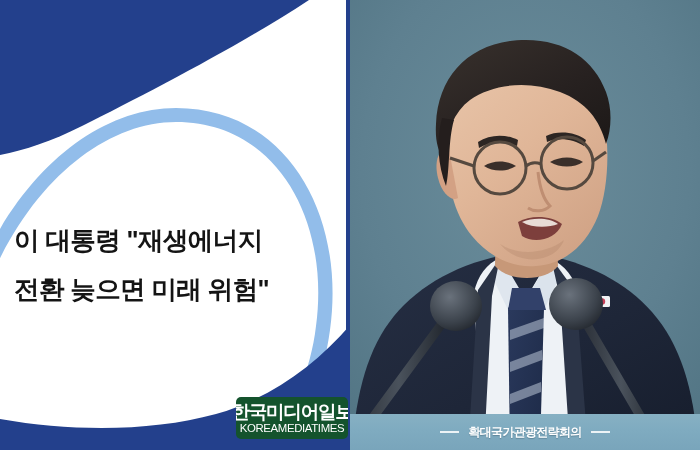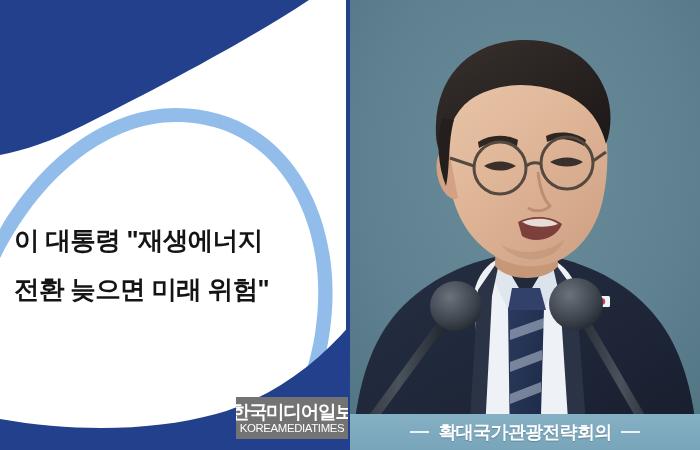--- a/index.html
+++ b/index.html
@@ -53,22 +53,22 @@
     white-space: nowrap;
   }
 
   
   #logo {
     position: absolute;
     left: 236px;
     top: 397px;
     width: 112px;
     height: 42px;
-    background: #737373;
-    border-radius: 0;
+    background: #14532d;
+    border-radius: 5px;
     z-index: 6;
     display: flex;
     flex-direction: column;
     align-items: center;
     justify-content: center;
     overflow: hidden;
   }
   #logo .logo-ko {
     font-size: 18.5px;
     font-weight: 700;
@@ -117,21 +117,21 @@
     gap: 9px;
   }
   #caption-banner .dash {
     display: block;
     width: 19px;
     height: 2px;
     background: #f2f7f9;
     opacity: .95;
   }
   #caption-banner .cap-text {
-    font-size: 18px;
+    font-size: 12px;
     font-weight: 700;
     color: #ffffff;
     letter-spacing: -0.7px;
     white-space: nowrap;
     text-shadow: 0 1px 1px rgba(40,70,85,.35);
   }
 </style>
 </head>
 <body>
 

